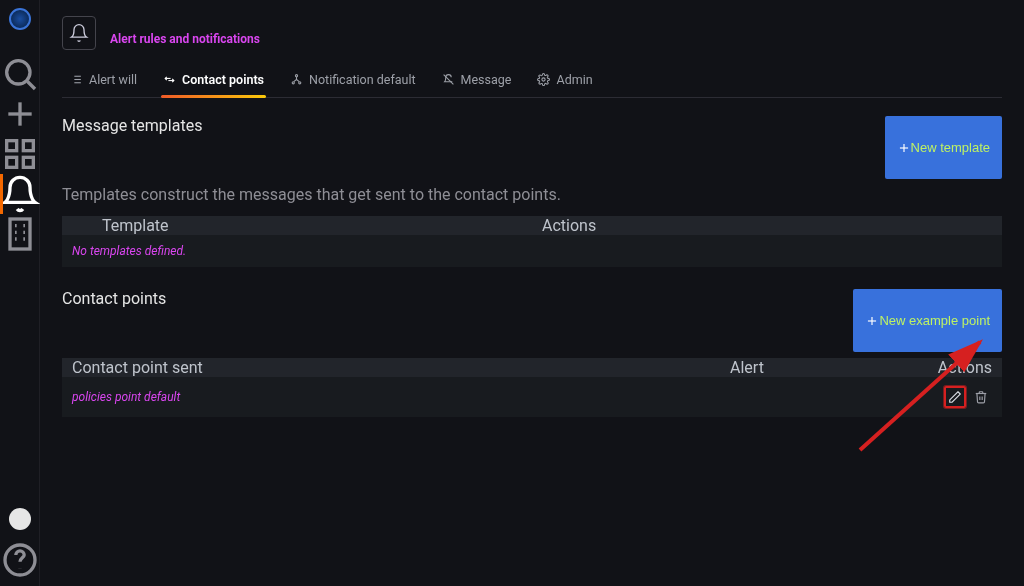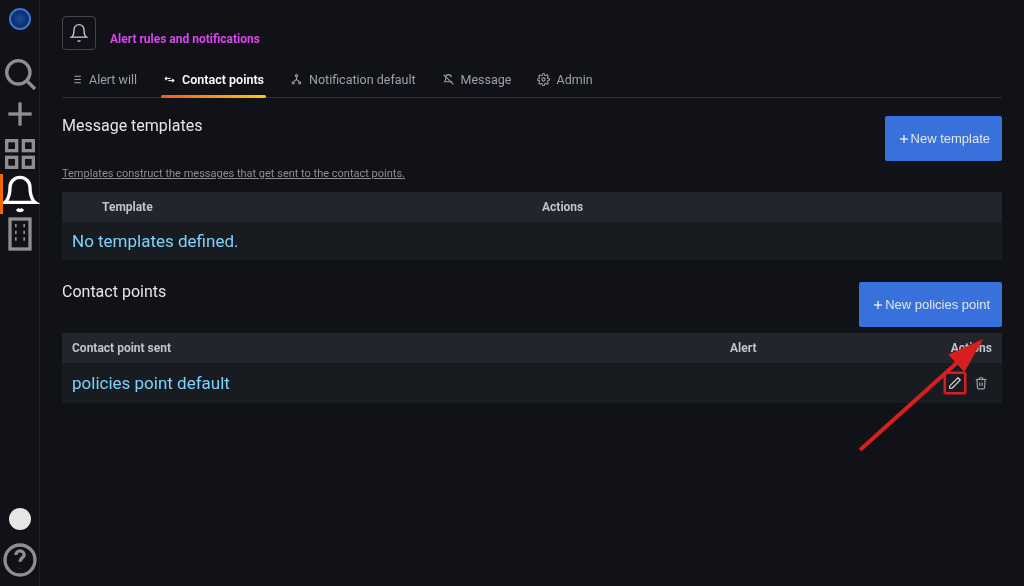--- a/index.html
+++ b/index.html
@@ -139,56 +139,56 @@
   justify-content: space-between;
   align-items: flex-start;
   margin-bottom: 6px;
 }
 .section-title {
   font-size: 16px;
   color: #e5e5e5;
   font-weight: 400;
 }
 .section-desc {
-  font-size: 11px;
+  font-size: 16px;
   color: #8e8e95;
   margin-bottom: 12px;
-  text-decoration: underline;
 }
 
 .btn-primary {
   background: #3871dc;
-  color: #e5e5e5;
+  color: #bef264;
   border: none;
-  padding: 15px 12px;
+  padding: 24px 12px;
   font-size: 13px;
   border-radius: 2px;
   cursor: pointer;
   display: inline-flex;
   align-items: center;
 }
 
 .table {
   width: 100%;
   border-collapse: collapse;
   margin-bottom: 22px;
 }
 .table thead th {
   background: #22252b;
   text-align: left;
-  font-size: 12px;
-  font-weight: 700;
+  font-size: 16px;
+  font-weight: 400;
   color: #bfc4cc;
-  padding: 8px 10px;
+  padding: 0 10px;
 }
 .table tbody td {
   background: #181b1f;
-  font-size: 17px;
-  color: #7dd3fc;
+  font-size: 12px;
+  color: #d946ef;
   padding: 9px 10px;
+  font-style: italic;
 }
 .table .spacer { width: 30px; }
 
 .cp-table thead th.actions,
 .cp-table tbody td.actions {
   text-align: right;
 }
 .cp-table .action-cell {
   display: inline-flex;
   gap: 4px;
@@ -361,21 +361,21 @@
     </tbody>
   </table>
 
   <div class="section-row">
     <div class="section-title">Contact points</div>
     <button class="btn-primary">
       <svg viewBox="0 0 24 24" width="14" height="14" fill="none" stroke="#fff" stroke-width="2">
           <line x1="12" y1="5" x2="12" y2="19"></line>
           <line x1="5" y1="12" x2="19" y2="12"></line>
         </svg>
-      <span>New policies point</span>
+      <span>New example point</span>
     </button>
   </div>
 
   <table class="table cp-table">
     <thead>
       <tr>
         <th style="width:70%">Contact point sent</th>
         <th>Alert</th>
         <th class="actions" style="width:90px">Actions</th>
       </tr>

